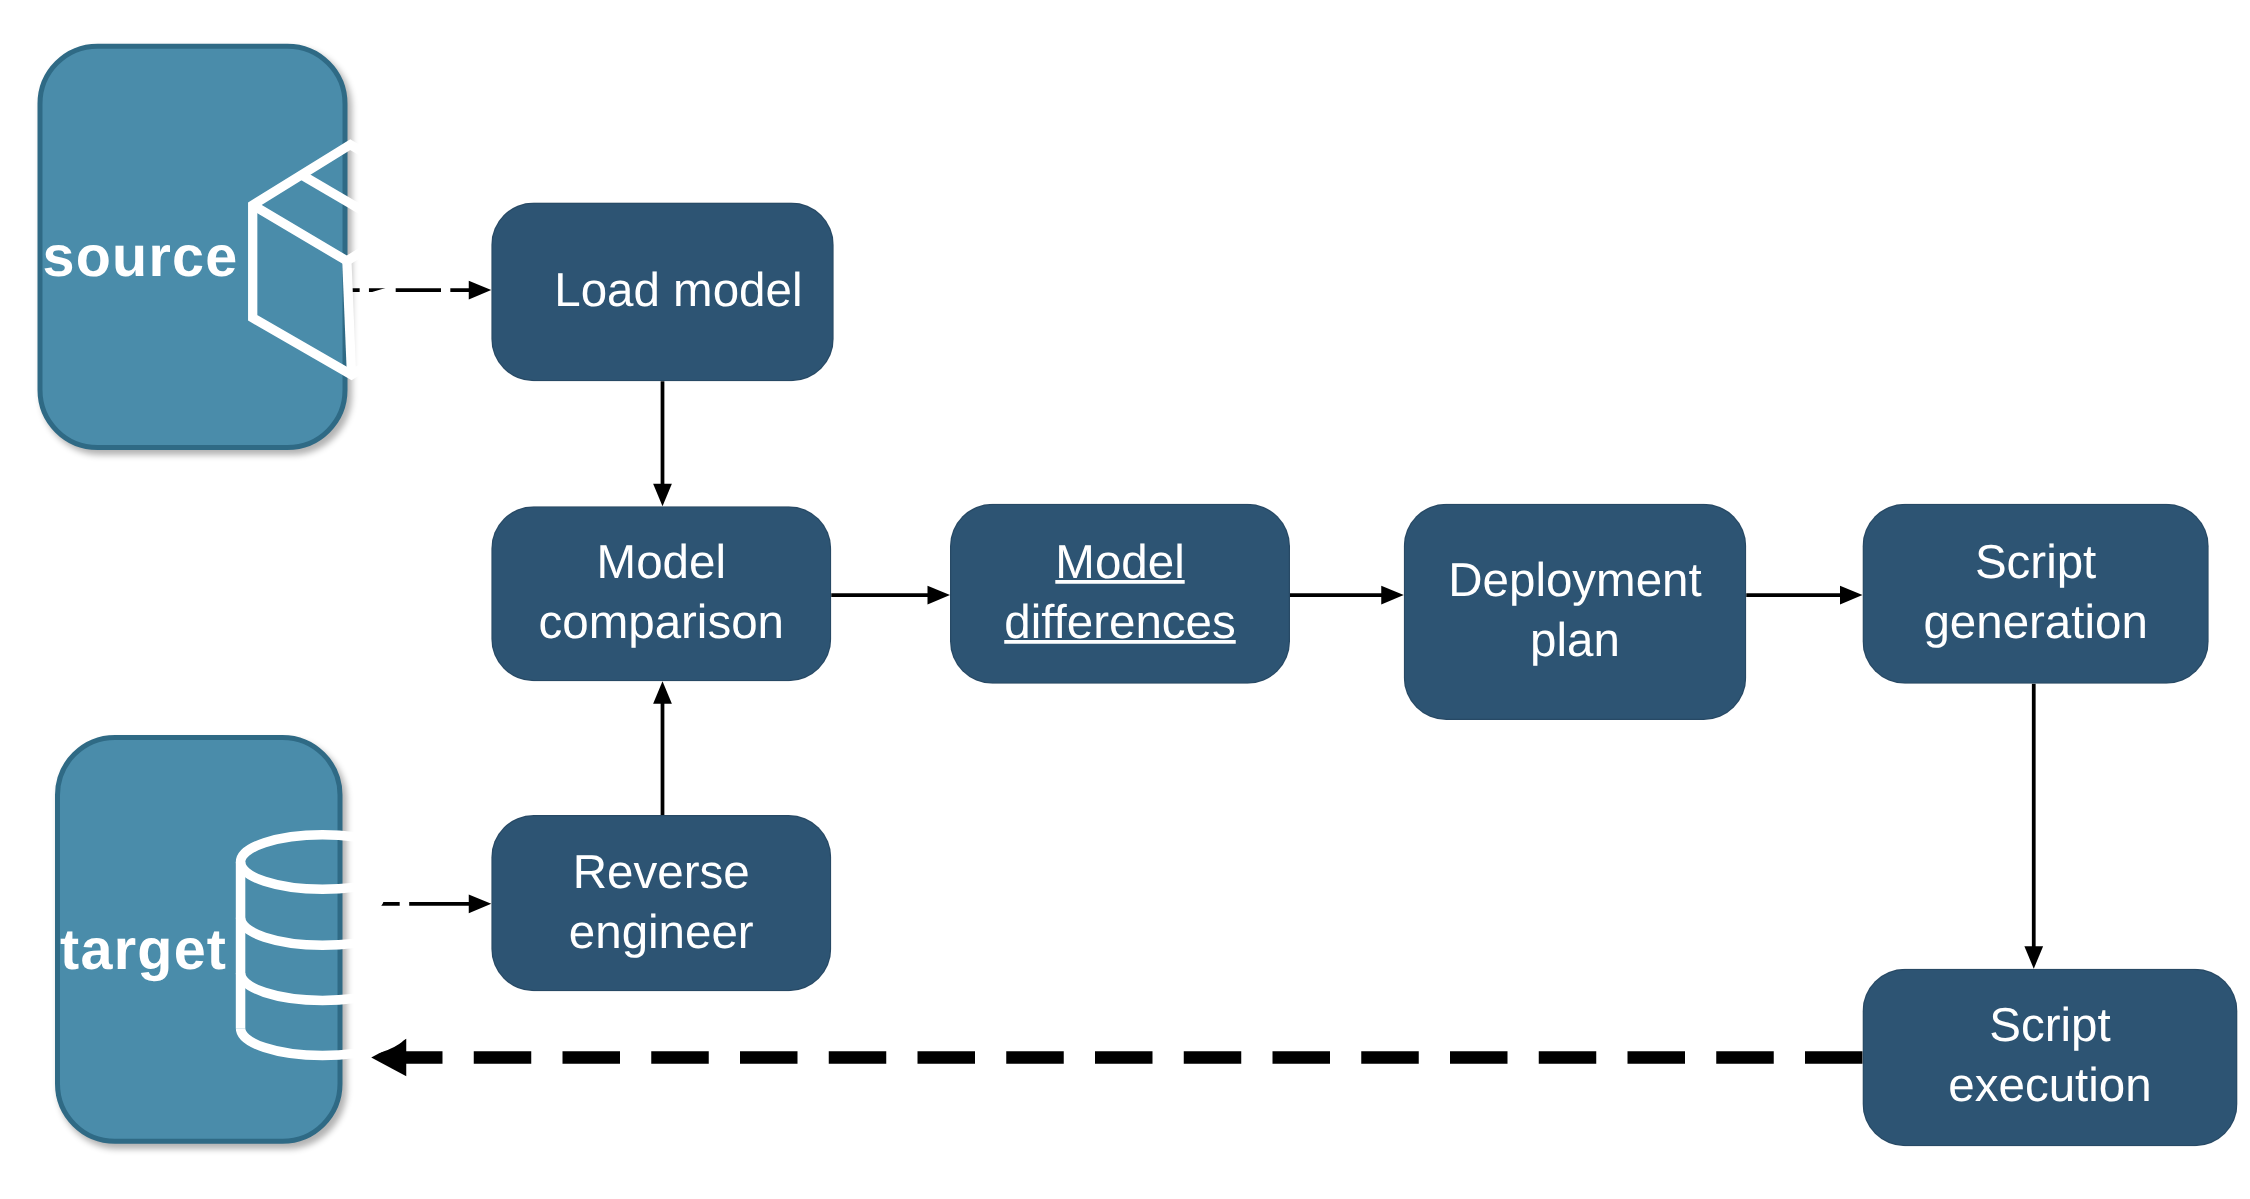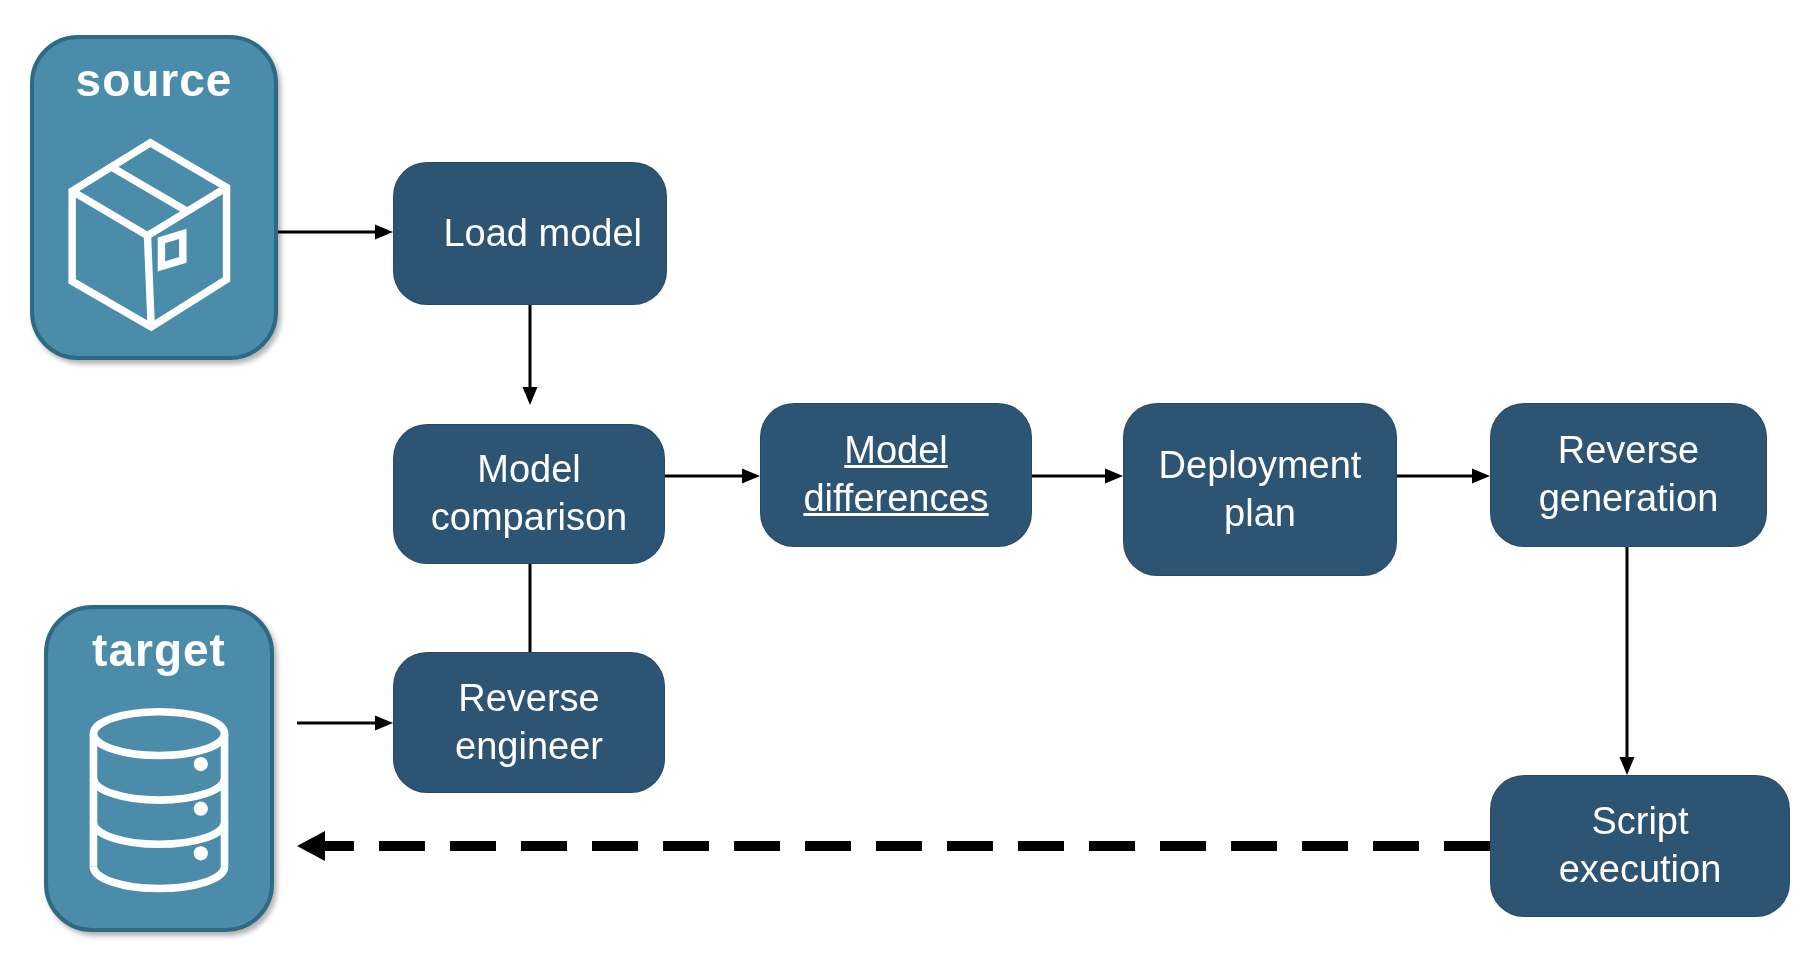--- a/index.html
+++ b/index.html
@@ -45,21 +45,21 @@
     border: 1px solid rgba(0,0,0,0.12);
   }
   .endpoint {
     position: absolute;
     box-sizing: border-box;
     background: var(--endpoint-fill, #4a8caa);
     border: 4px solid var(--endpoint-border, #2f6a85);
     border-radius: 48px;
     box-shadow: 3px 4px 5px rgba(0,0,0,0.30);
     display: flex;
-    flex-direction: column;
+    flex-direction: row;
     align-items: center;
     padding-top: 14px;
   }
   .endpoint-label {
     color: var(--endpoint-text, #ffffff);
     font-size: 46px;
     font-weight: bold;
     letter-spacing: 1px;
   }
   .endpoint-icon {
@@ -129,55 +129,55 @@
       <svg width="186" height="206" viewBox="0 0 200 220">
         <polygon class="icon-stroke" points="96,14 178,62 178,161 97,212 12,163 12,66"></polygon>
         <polyline class="icon-stroke" points="12,66 93,114 178,62"></polyline>
         <line class="icon-stroke" x1="93" y1="114" x2="97" y2="212"></line>
         <line class="icon-stroke" x1="54" y1="40" x2="136" y2="88"></line>
         <polygon class="icon-stroke" points="108,119 131,112 131,140 108,147"></polygon>
       </svg>
     </div>
   </div>
 
-  <div class="endpoint" style="left:44px; top:605px; width:230px; height:327px;">
+  <div class="endpoint" style="left:44px; top:588px; width:230px; height:327px;">
     <div class="endpoint-label">target</div>
     <div class="endpoint-icon">
       <svg width="152" height="195" viewBox="0 0 160 205">
         <ellipse class="icon-stroke" cx="80" cy="30" rx="69" ry="23"></ellipse>
         <path class="icon-stroke" d="M 11 30 V 170"></path>
         <path class="icon-stroke" d="M 149 30 V 170"></path>
         <path class="icon-stroke" d="M 11 77 A 69 23 0 0 0 149 77"></path>
         <path class="icon-stroke" d="M 11 123.5 A 69 23 0 0 0 149 123.5"></path>
         <path class="icon-stroke" d="M 11 170 A 69 23 0 0 0 149 170"></path>
         <circle class="icon-fill" cx="124" cy="62" r="7.5"></circle>
         <circle class="icon-fill" cx="124" cy="109" r="7.5"></circle>
         <circle class="icon-fill" cx="124" cy="156" r="7.5"></circle>
       </svg>
     </div>
   </div>
 
   <div class="node" style="left:393px; top:162px; width:274px; height:143px;justify-content:flex-end;">
     <span>Load model</span>
   </div>
 
-  <div class="node" style="left:393px; top:405px; width:272px; height:140px;margin-top:19px;">
+  <div class="node" style="left:393px; top:405px; width:272px; height:140px;">
     <span>Model comparison</span>
   </div>
 
   <div class="node" style="left:760px; top:403px; width:272px; height:144px;text-decoration:underline;">
     <span>Model differences</span>
   </div>
 
   <div class="node" style="left:1123px; top:403px; width:274px; height:173px;">
     <span>Deployment plan</span>
   </div>
 
   <div class="node" style="left:1490px; top:403px; width:277px; height:144px;">
-    <span>Reverse generation</span>
+    <span>Script generation</span>
   </div>
 
   <div class="node" style="left:393px; top:652px; width:272px; height:141px;">
     <span>Reverse engineer</span>
   </div>
 
   <div class="node" style="left:1490px; top:775px; width:300px; height:142px;">
     <span>Script execution</span>
   </div>
 

